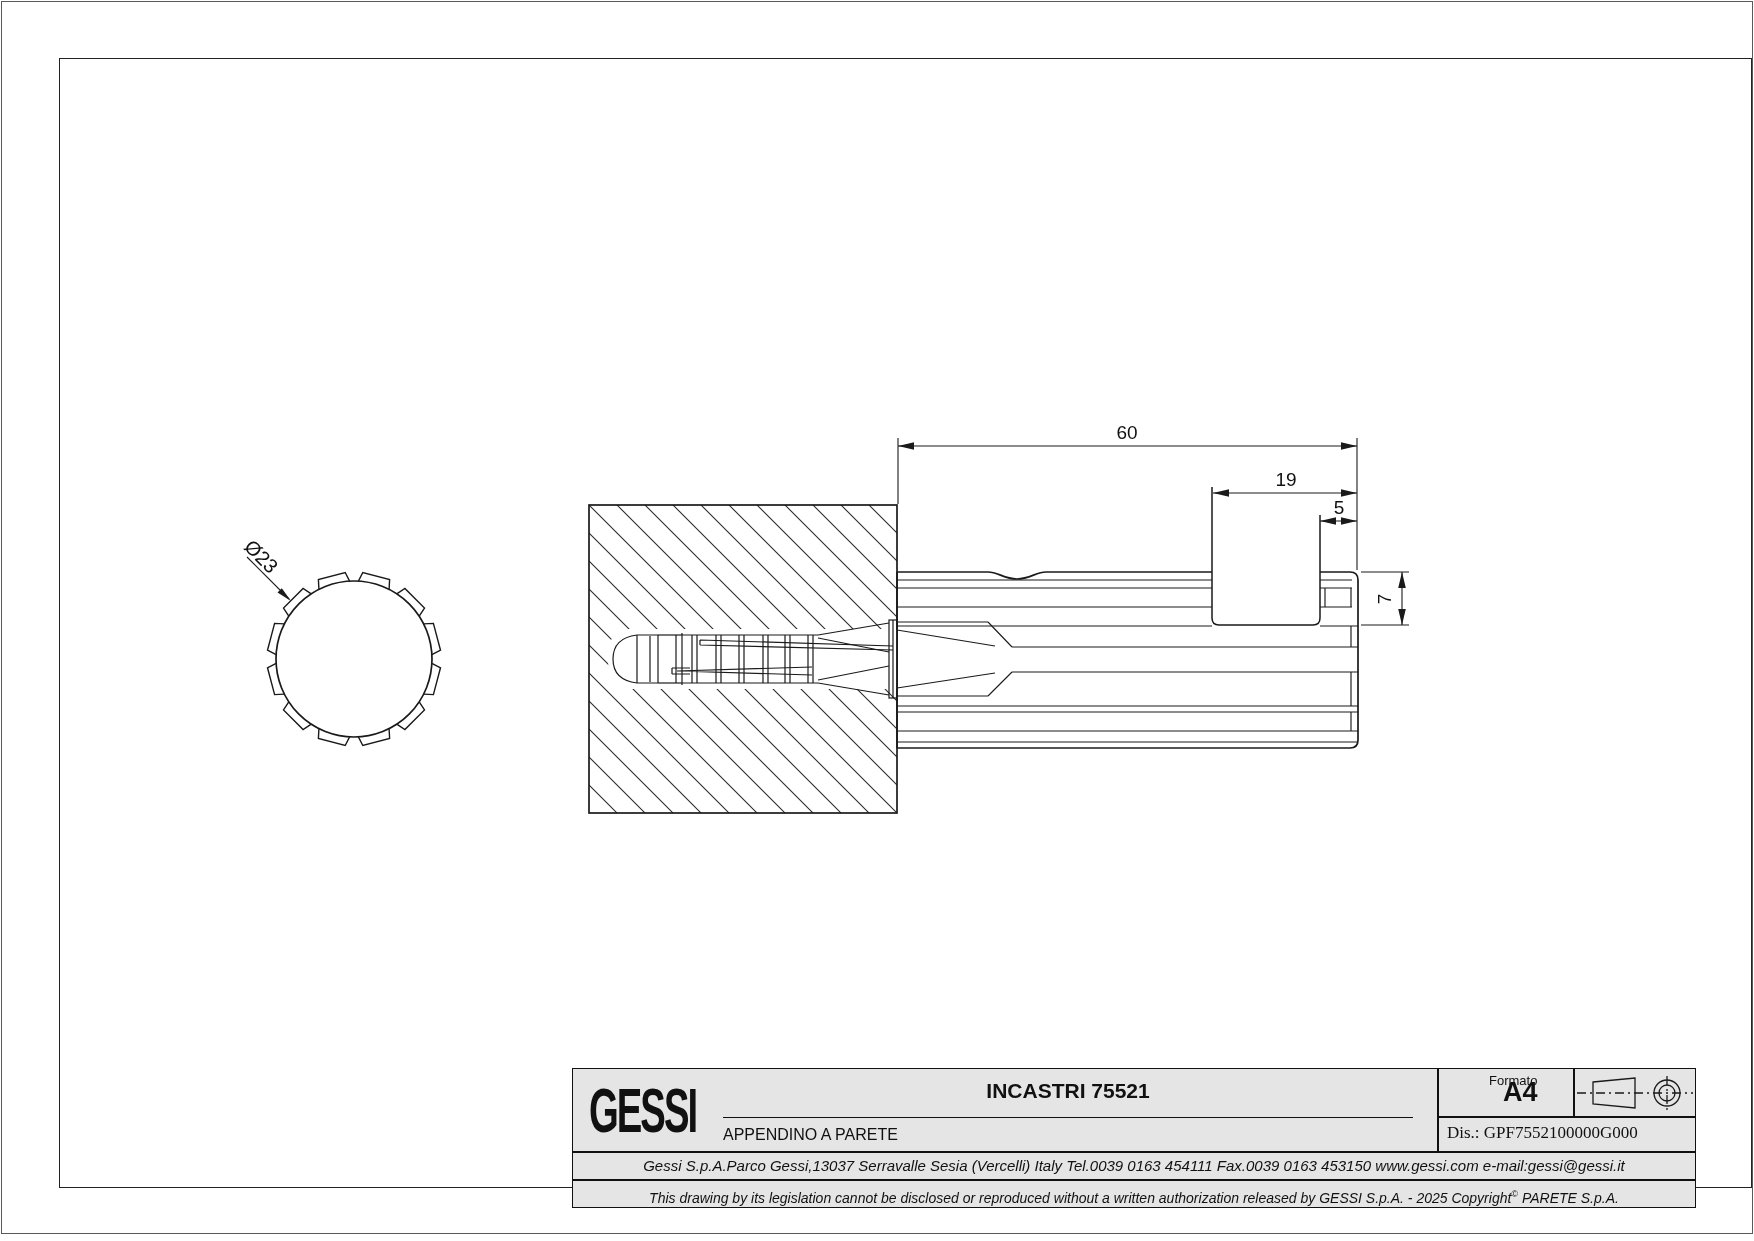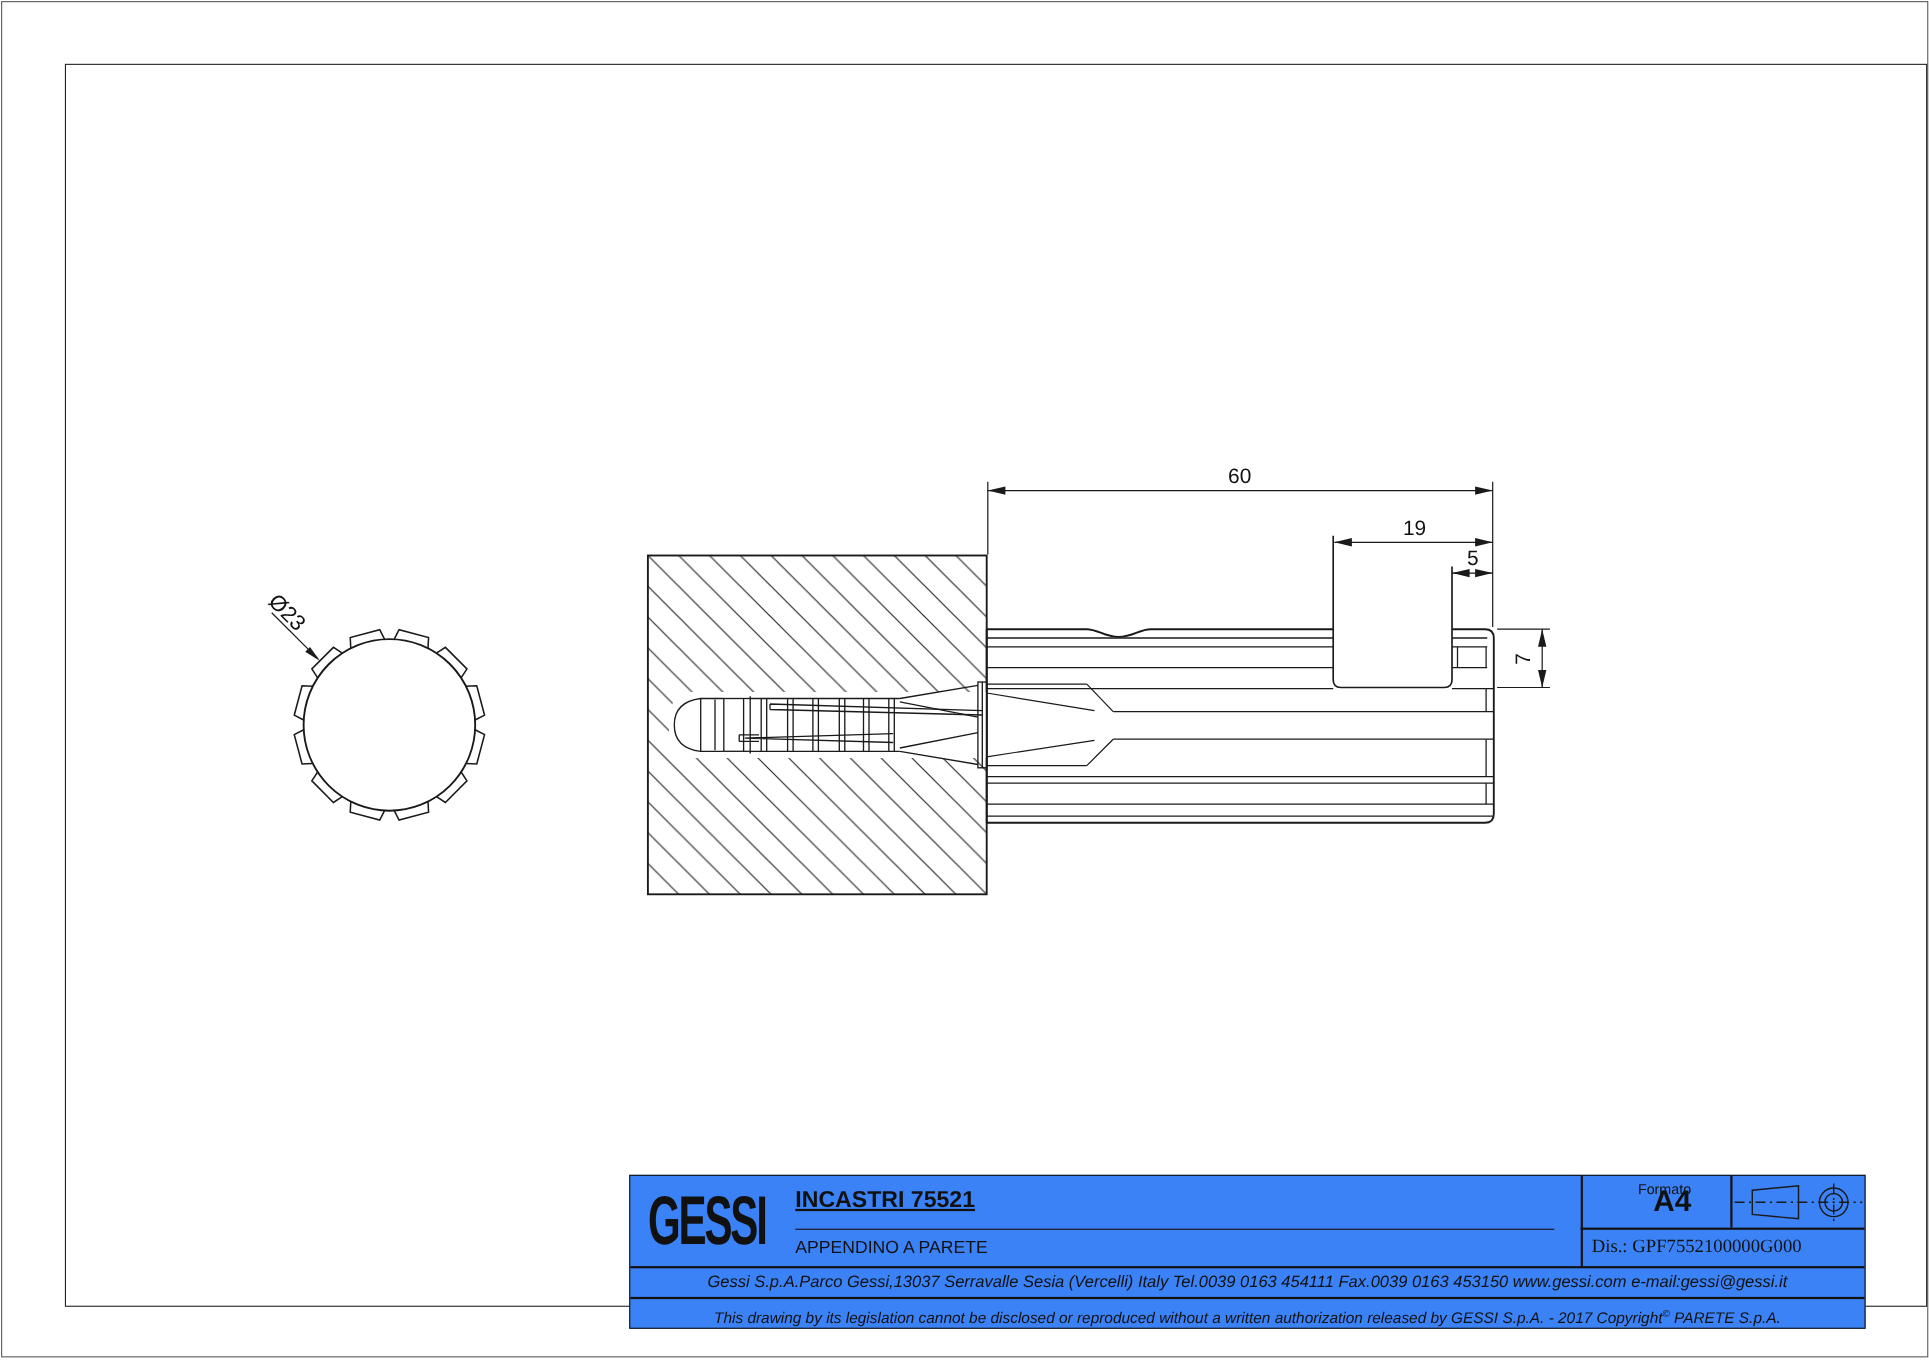--- a/index.html
+++ b/index.html
@@ -6,28 +6,28 @@
   #page{position:relative;width:1754px;height:1241px;background:#ffffff;overflow:hidden;
         font-family:"Liberation Sans",sans-serif;color:#111;}
   #page-edge{position:absolute;left:1px;top:1px;width:1750px;height:1231px;
              border:1.5px solid #5a5a5a;pointer-events:none;}
   #frame{position:absolute;left:59px;top:58px;width:1691px;height:1128px;
          border:1.8px solid #222;}
   #drawing-svg{position:absolute;left:0;top:0;}
 
   
   #title-block{position:absolute;left:572px;top:1068px;width:1124px;height:140px;
-               background:#3b82f6;border:1.8px solid #111;box-sizing:border-box;}
+               background:#e5e5e5;border:1.8px solid #111;box-sizing:border-box;}
   .tb-line{position:absolute;background:#111;}
   #tb-logo{position:absolute;left:16px;top:6px;width:150px;height:72px;overflow:visible;}
   #tb-logo span{display:inline-block;font-weight:bold;font-size:58px;line-height:66px;
                 letter-spacing:-3px;transform:scale(0.66,1.08);transform-origin:left top;
                 font-family:"Liberation Sans",sans-serif;}
-  #tb-title{position:absolute;left:150px;top:10px;width:690px;
-            font-size:21px;font-weight:bold;text-decoration:underline;}
+  #tb-title{position:absolute;left:150px;top:10px;width:690px;text-align:center;
+            font-size:21px;font-weight:bold;}
   #tb-sep{position:absolute;left:150px;top:48px;width:690px;height:0;border-top:1.6px solid #111;}
   #tb-subtitle{position:absolute;left:150px;top:57px;width:690px;text-align:left;font-size:16px;}
   #tb-vert1{left:864px;top:0;width:1.6px;height:82px;}
   #tb-vert2{left:1000px;top:0;width:1.6px;height:47px;}
   #tb-hrow1{left:864px;top:47px;width:258px;height:1.6px;}
   #tb-hrow2{left:0;top:82px;width:1122px;height:1.6px;}
   #tb-hrow3{left:0;top:110px;width:1122px;height:1.6px;}
   #tb-formato-label{position:absolute;left:872px;top:4px;font-size:13px;margin-left:44px;}
   #tb-formato-value{position:absolute;left:930px;top:8px;font-size:27px;font-weight:bold;}
   #tb-dis{position:absolute;left:874px;top:54px;font-size:17px;font-family:Liberation Serif, serif;}
@@ -188,15 +188,15 @@
       <g stroke="#1a1a1a" fill="none" stroke-width="1.3">
         <path d="M2,24 H118" stroke-dasharray="9,4,2,4"></path>
         <polygon points="18,13 60,9 60,39 18,35"></polygon>
         <circle cx="92" cy="24" r="13"></circle>
         <circle cx="92" cy="24" r="8"></circle>
         <line x1="92" y1="7" x2="92" y2="41" stroke-dasharray="9,4,2,4"></line>
       </g>
     </svg>
 
     <div id="tb-address">Gessi S.p.A.Parco Gessi,13037 Serravalle Sesia (Vercelli) Italy Tel.0039 0163 454111 Fax.0039 0163 453150 www.gessi.com e-mail:gessi@gessi.it</div>
-    <div id="tb-disclaimer"><span>This drawing by its legislation cannot be disclosed or reproduced without a written authorization released by GESSI S.p.A. - 2017 Copyright</span><sup>©</sup><span> PARETE S.p.A.</span></div>
+    <div id="tb-disclaimer"><span>This drawing by its legislation cannot be disclosed or reproduced without a written authorization released by GESSI S.p.A. - 2025 Copyright</span><sup>©</sup><span> PARETE S.p.A.</span></div>
   </div>
 </div>
 
 </body></html>

